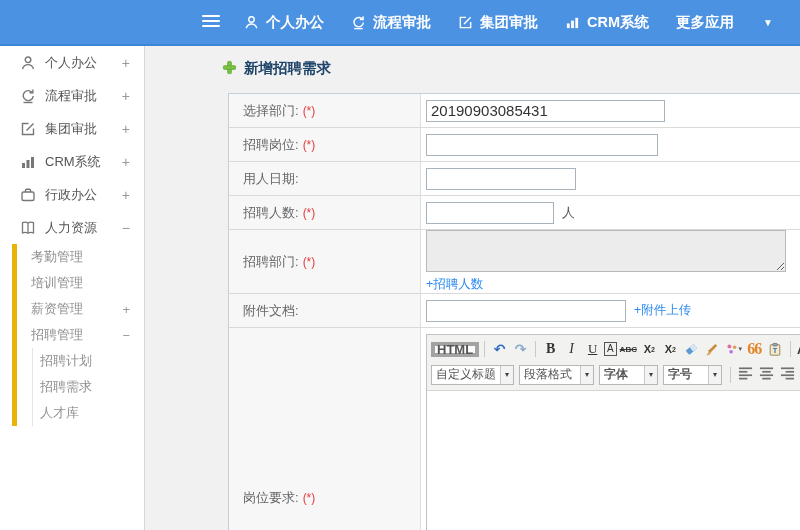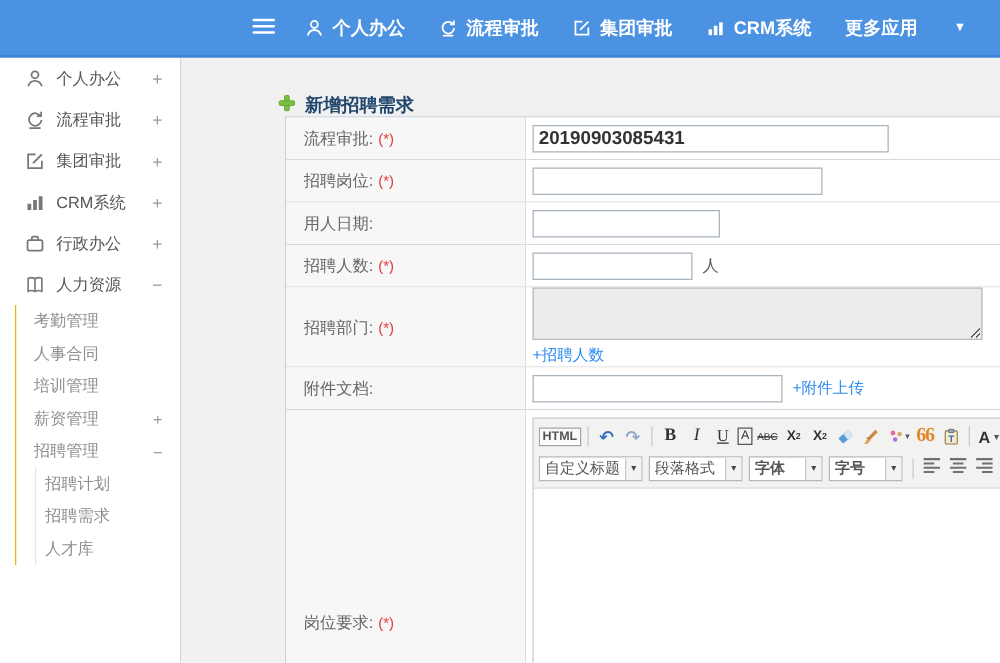--- a/index.html
+++ b/index.html
@@ -18,69 +18,69 @@
   .more-caret { font-size:10px; margin-left:2px; cursor:pointer; }
 
   
   .sidebar { position:absolute; top:46px; left:0; width:145px; bottom:0; background:#fff;
     border-right:1px solid #d8d8d8; overflow:hidden; }
   .s-item { height:33px; display:flex; align-items:center; padding:0 14px 0 20px;
     color:#555; font-size:13px; cursor:pointer; }
   .s-item.active { background:#edf0f4; border-left:3px solid #74a8dc; padding-left:17px; }
   .s-item .sicon { width:16px; height:16px; margin-right:9px; color:#777; flex:0 0 16px; }
   .s-item .expand { margin-left:auto; color:#999; font-size:14px; }
-  .sub1 { margin-left:12px; border-left:1px solid #eab308; }
+  .sub1 { margin-left:12px; border-left:5px solid #eab308; }
   .s-sub { height:26px; display:flex; align-items:center; padding:0 14px 0 14px;
     color:#8f8f8f; font-size:13px; cursor:pointer; }
   .s-sub .expand { margin-left:auto; color:#999; font-size:13px; }
   .sub2 { margin-left:15px; border-left:1px solid #e4e4e4; }
   .sub2 .s-sub { padding-left:7px; }
 
   
   .main { position:absolute; top:46px; left:146px; right:0; bottom:0; background:#f1f1f1; overflow:hidden; }
-  .page-title { position:absolute; left:76px; top:29px; display:flex; align-items:center; gap:7px;
+  .page-title { position:absolute; left:76px; top:13px; display:flex; align-items:center; gap:7px;
     color:#20456b; font-size:14.5px; font-weight:bold; }
 
   .form { position:absolute; left:82px; top:47px; width:660px; background:#fff;
     border:1px solid #c3cfda; border-bottom:none; }
   .frow { display:flex; border-bottom:1px solid #dadada; }
   .lcell { flex:0 0 192px; background:#f7f7f7; border-right:1px solid #dedede;
     display:flex; align-items:center; padding-left:14px; gap:4px;
     color:#666; font-size:13px; }
   .fcell { flex:1; background:#fff; display:flex; align-items:center; padding-left:5px; }
   .h35 { height:34px; } .h65 { height:64px; } .hbig { height:340px; }
   .req { color:#e53c3c; font-size:12px; }
   .txt { height:22px; border:1px solid #a7b3bd; background:#fff; font-size:15px; color:#333;
     padding:0 4px; font-family:inherit; }
-  .w285{width:285px;font-weight:bold;} .w232{width:232px;} .w150{width:150px;} .w128{width:128px;} .w200{width:200px;}
+  .w285{width:239px;} .w232{width:232px;} .w150{width:150px;} .w128{width:128px;} .w200{width:200px;}
   .suffix { margin-left:8px; color:#555; font-size:13px; }
   .blue-link { color:#2d8cf0; font-size:12.5px; text-decoration:none; cursor:pointer; }
   .col { flex-direction:column; align-items:flex-start; justify-content:center; }
   .col .blue-link { margin-top:4px; }
   .ta { width:360px; height:42px; background:#ececec; border:1px solid #b9b9b9; resize:both; font-family:inherit; }
   .ml8 { margin-left:8px; }
   .topalign { align-items:flex-start; padding-top:6px; }
 
   
   .editor { width:392px; border:1px solid #c2c2c2; background:#fff; }
   .toolbar { background:#f2f2f0; padding:2px 4px; border-bottom:1px solid #d5d5d5; }
   .tb-row { display:flex; align-items:center; height:24px; gap:2px; overflow:hidden; }
   .tb-row2 { height:27px; gap:0; }
   .tbtn { min-width:19px; height:20px; display:flex; align-items:center; justify-content:center;
     font-size:12px; color:#333; cursor:pointer; flex:0 0 auto; }
   .sep { width:1px; height:16px; background:#c9c9c9; margin:0 3px; flex:0 0 1px; }
-  .html-btn { font-size:10px; font-weight:bold; color:#555; border:1px solid #a3a3a3;
+  .html-btn { font-size:13px; font-weight:bold; color:#555; border:4px solid #a3a3a3;
     background:#fbfbfb; height:15px; padding:0 2px; min-width:0; }
   .undo { color:#2f6fc1; font-weight:bold; font-size:14px; }
   .redo { color:#8ba7cb; font-weight:bold; font-size:14px; }
   .b-b { font-family:"Liberation Serif",serif; font-weight:bold; font-size:14px; }
   .b-i { font-family:"Liberation Serif",serif; font-style:italic; font-size:14px; }
   .b-u { font-family:"Liberation Serif",serif; text-decoration:underline; font-size:13px; }
   .b-a { border:1px solid #555; font-size:10px; height:14px; line-height:12px; padding:0 2px; min-width:0; }
-  .b-abc { font-size:8px; font-weight:normal; text-decoration:line-through; }
+  .b-abc { font-size:8px; font-weight:bold; text-decoration:line-through; }
   .b-x { font-size:11px; font-weight:bold; }
   .b-x sup,.b-x sub { font-size:7px; }
   .b-quote { color:#e3872a; font-family:"Liberation Serif",serif; font-weight:bold;
     font-size:16px; letter-spacing:-1px; }
   .b-fc { font-weight:bold; font-size:13px; gap:3px; }
   .b-fc .c { font-size:8px; color:#555; }
   .sel { height:20px; border:1px solid #b7b7b7; background:#fff; display:flex; align-items:center;
     font-size:12px; color:#555; margin-right:5px; cursor:pointer; flex:0 0 auto; }
   .sel .sel-label { padding:0 4px; }
   .lw62 .sel-label{ min-width:60px; } .lw48 .sel-label{ min-width:44px;font-weight:bold; }
@@ -194,23 +194,20 @@
         </svg></span>
     <span>人力资源</span>
     <span class="expand">−</span>
   </div>
 
   <div class="sub1">
     <div class="s-sub">
         <span>考勤管理</span>
       </div>
     <div class="s-sub">
-        <span>人事合同</span>
-      </div>
-    <div class="s-sub">
         <span>培训管理</span>
       </div>
     <div class="s-sub">
         <span>薪资管理</span>
         <span class="expand">+</span>
       </div>
     <div class="s-sub">
         <span>招聘管理</span>
         <span class="expand">−</span>
       </div>
@@ -234,21 +231,21 @@
           <rect x="6" y="1.5" width="4" height="13" rx="1" fill="#7ac143" stroke="#5ea832" stroke-width="0.8"></rect>
           <rect x="1.5" y="6" width="13" height="4" rx="1" fill="#7ac143" stroke="#5ea832" stroke-width="0.8"></rect>
         </svg></span>
     <span>新增招聘需求</span>
   </div>
 
   <div class="form">
 
     <div class="frow h35">
       <div class="lcell">
-        <span>流程审批:</span>
+        <span>选择部门:</span>
         <span class="req">(*)</span>
       </div>
       <div class="fcell">
         <input class="txt w285" type="text" value="20190903085431" style="">
       </div>
     </div>
 
     <div class="frow h35">
       <div class="lcell">
         <span>招聘岗位:</span>

